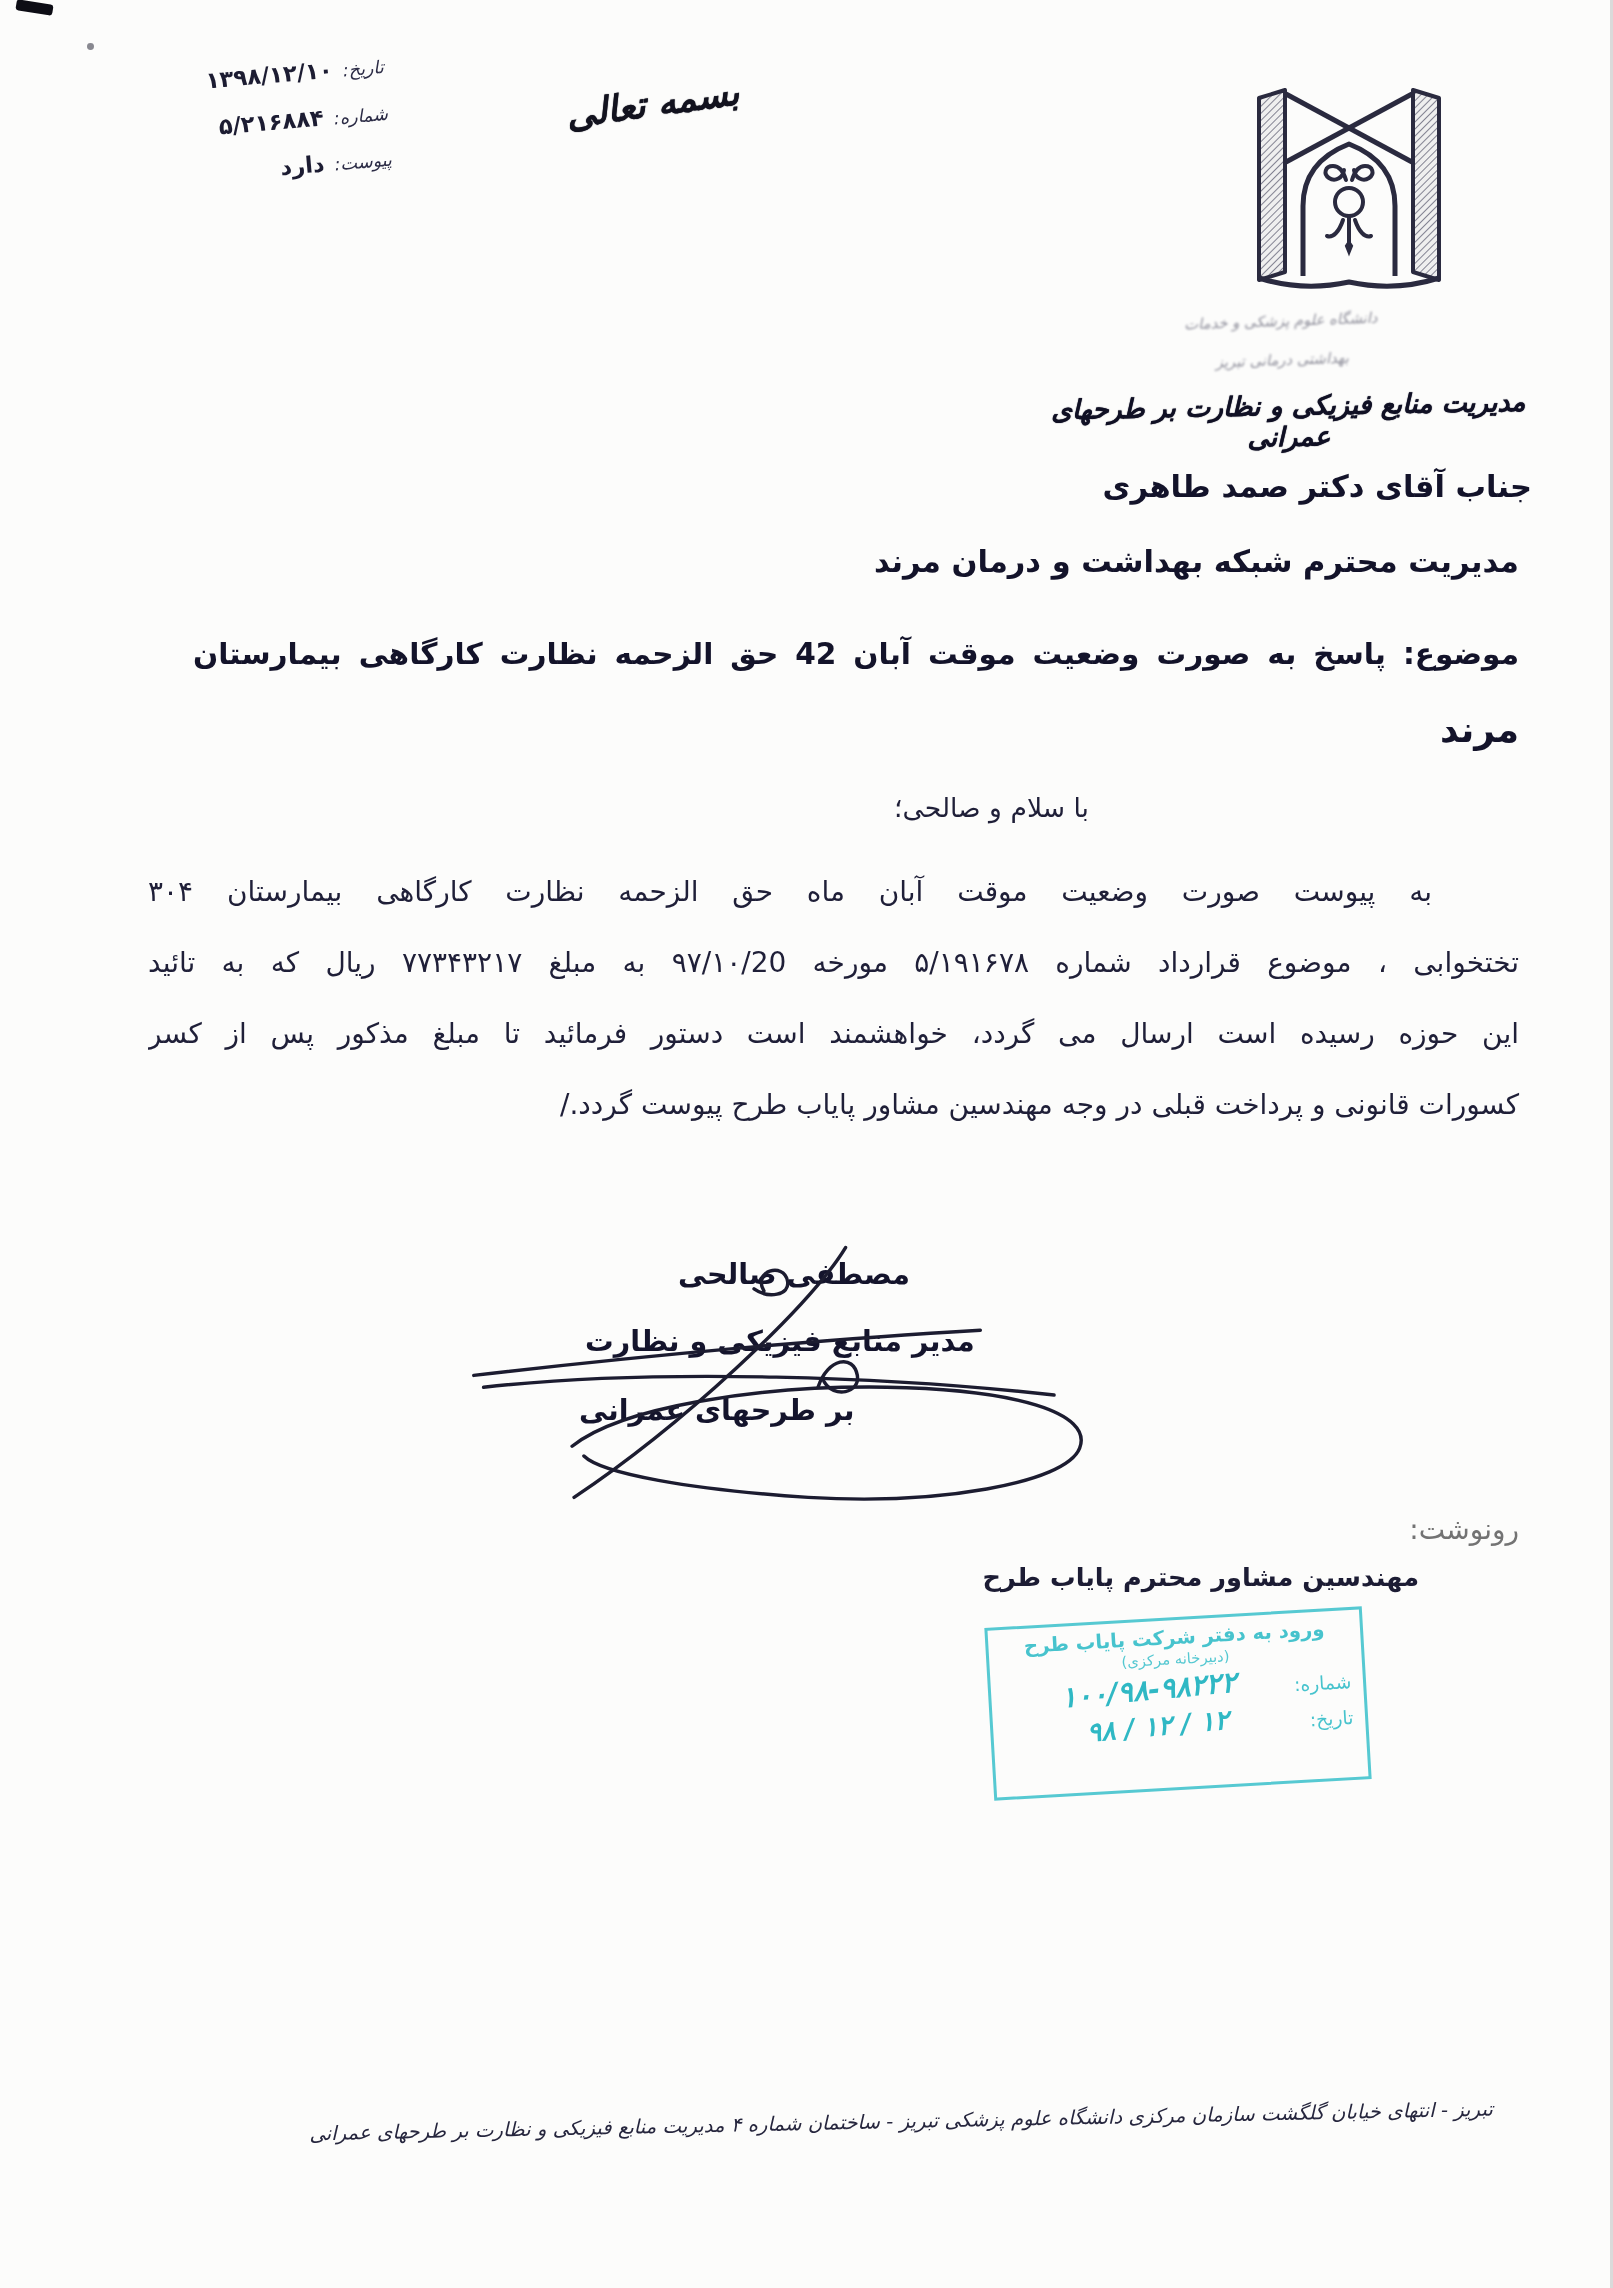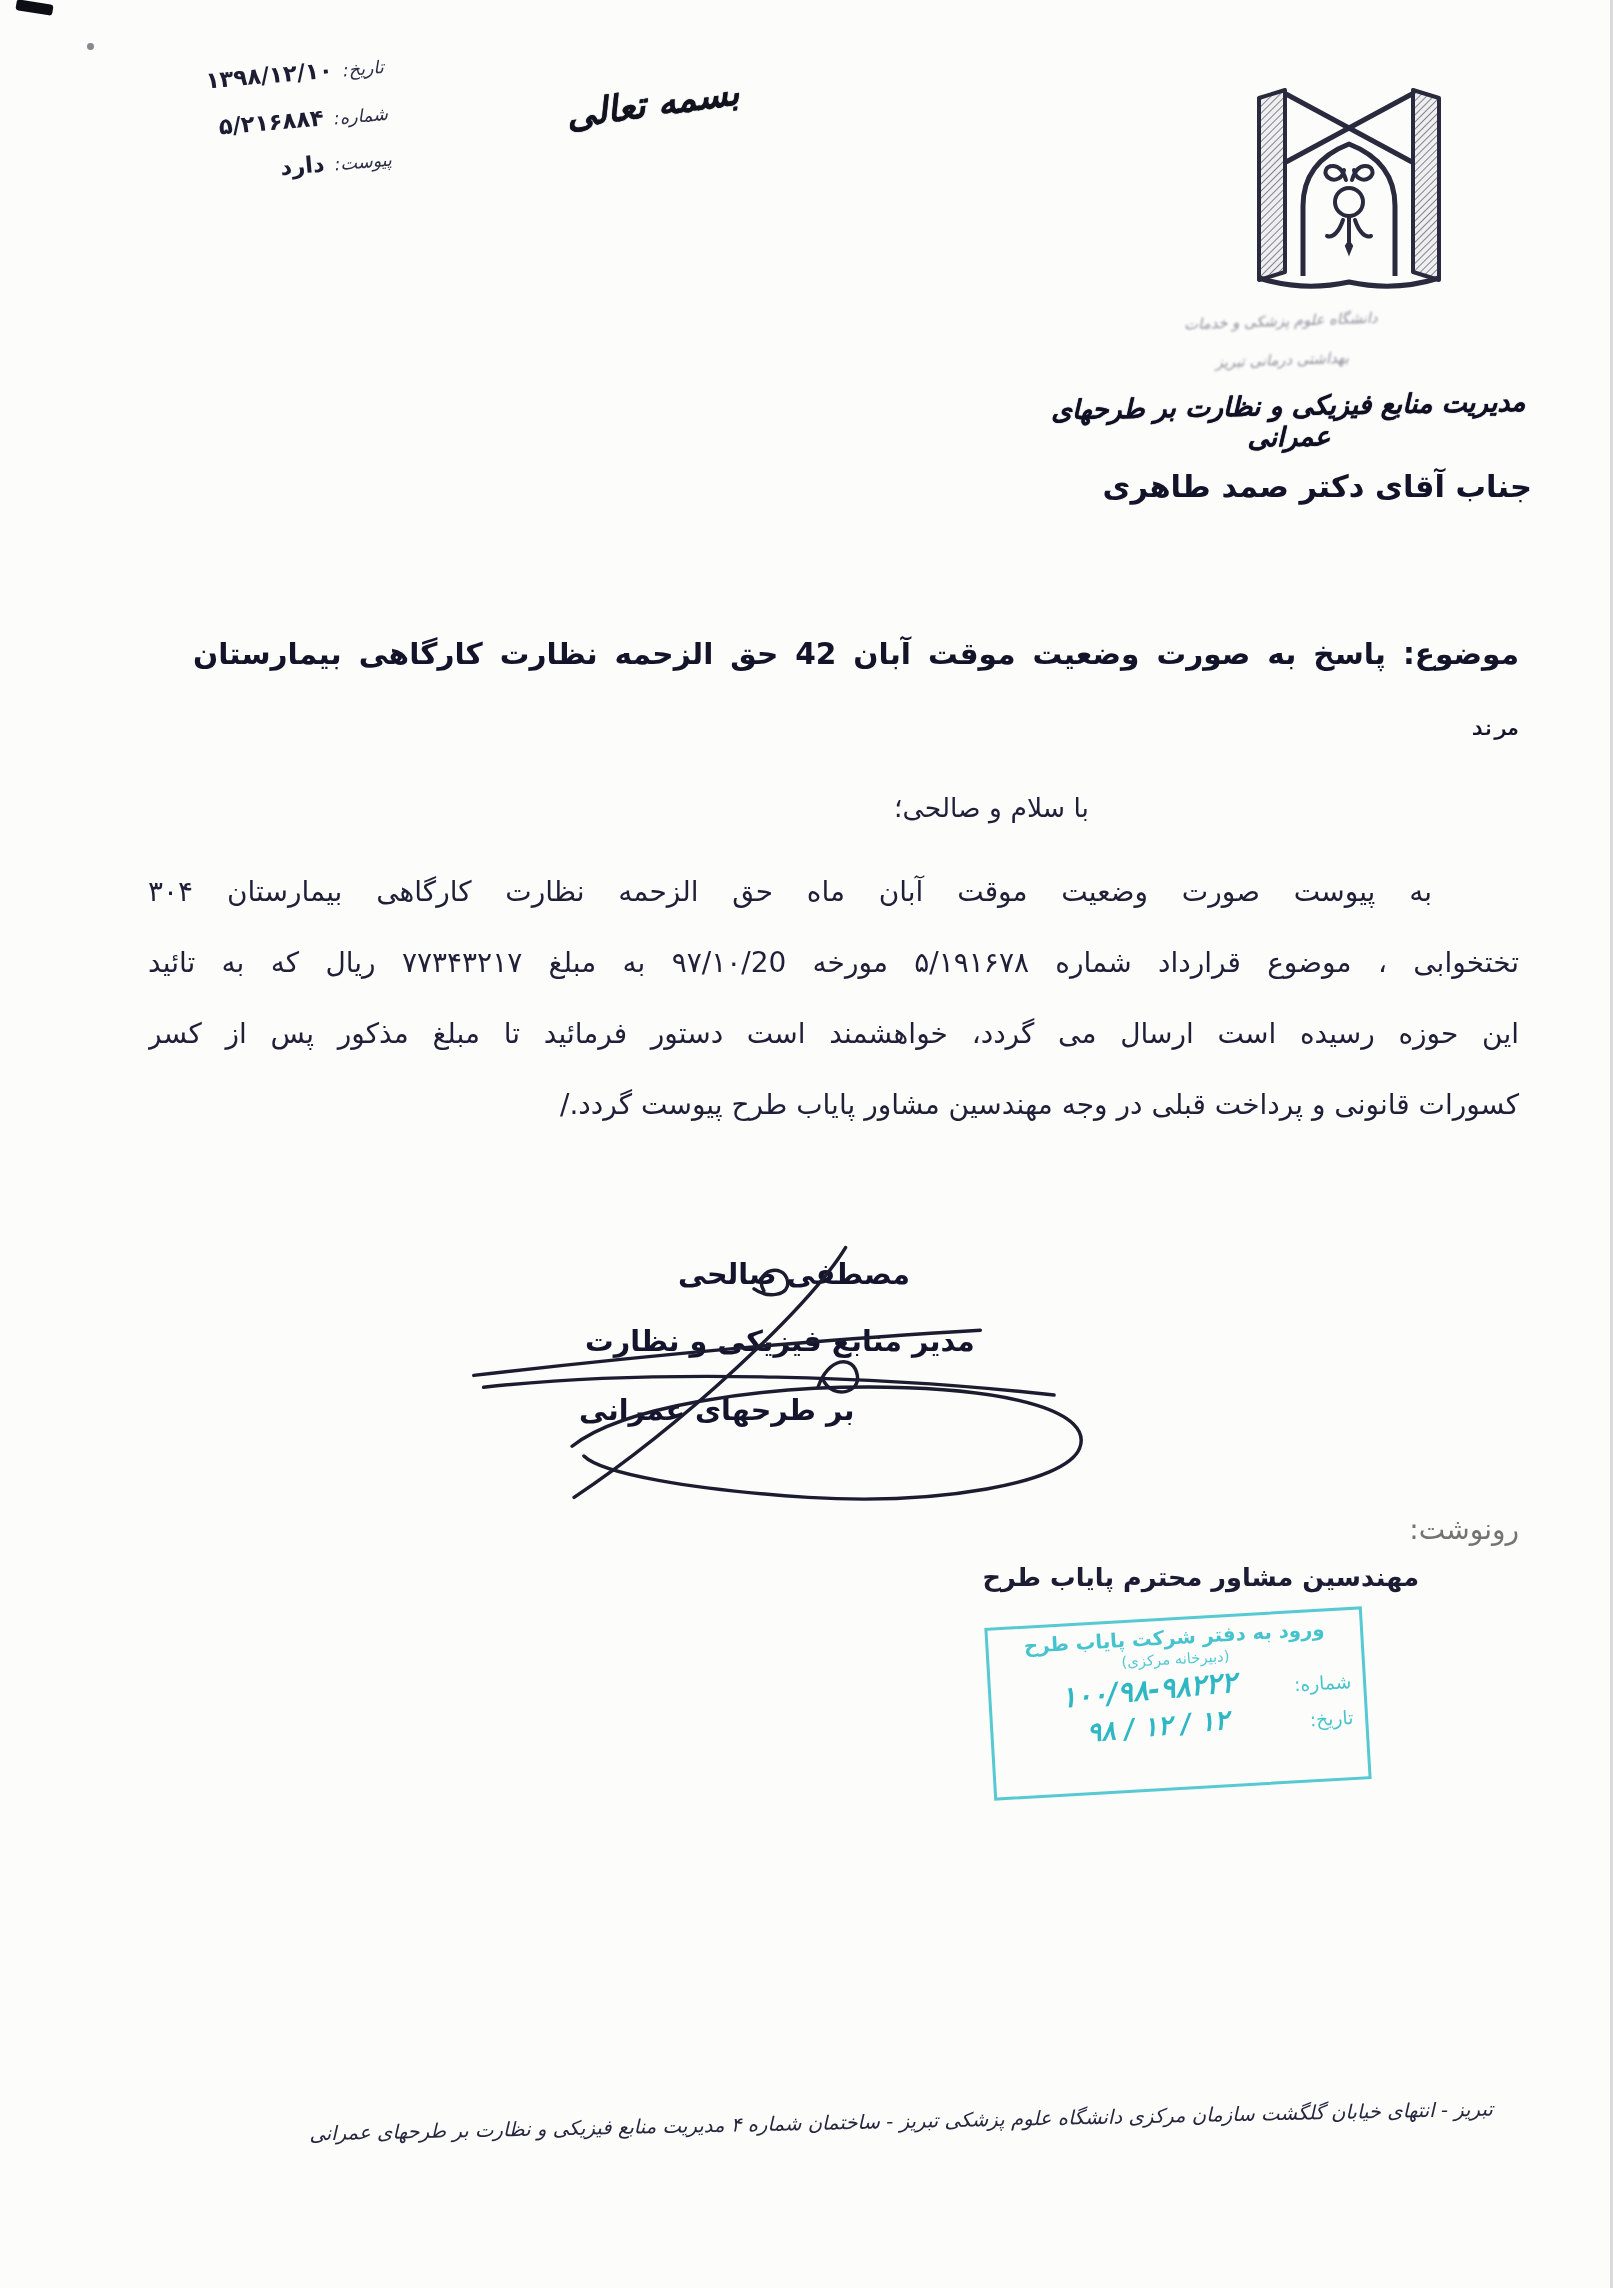--- a/index.html
+++ b/index.html
@@ -39,21 +39,21 @@
 
   
   .rcpt1{right:82px;top:469px;font-size:30.5px;font-weight:bold;color:#13132a;}
   .rcpt2{right:95px;top:544px;font-size:30.5px;font-weight:bold;color:#13132a;}
 
   
   .subject{right:95px;top:627px;width:1326px;color:#13132a;}
   .subj-l1{height:75px;line-height:55px;overflow:hidden;text-align:justify;
     font-size:29.6px;font-weight:bold;}
   .subj-l1::after{content:"";display:inline-block;width:100%;height:0;}
-  .subj-l2{font-size:20px;font-weight:bold;text-align:right;line-height:55px;font-family:Liberation Mono, monospace;}
+  .subj-l2{font-size:36px;font-weight:bold;text-align:right;line-height:55px;}
 
   
   .greeting{right:525px;top:792px;font-size:26.6px;color:#1f1f38;}
   .body-block{right:95px;top:863px;width:1371px;font-size:28px;color:#1f1f38;}
   .jline{height:71px;line-height:57px;overflow:hidden;text-align:justify;}
   .jline::after{content:"";display:inline-block;width:100%;height:0;}
   .indent1{text-indent:87px;}
   .lastline{height:71px;line-height:57px;text-align:right;}
 
   
@@ -140,20 +140,21 @@
     </g>
   </svg>
 
   <div class="abs org-faint">
     <div>دانشگاه علوم پزشکی و خدمات</div>
     <div>بهداشتی درمانی تبریز</div>
   </div>
   <div class="abs dept-script">مدیریت منابع فیزیکی و نظارت بر طرحهای عمرانی</div>
 
   <div class="abs rcpt1">جناب آقای دکتر صمد طاهری</div>
+  <div class="abs rcpt2">مدیریت محترم شبکه بهداشت و درمان مرند</div>
 
   <div class="abs subject">
     <div class="subj-l1">موضوع: پاسخ به صورت وضعیت موقت آبان 42 حق الزحمه نظارت کارگاهی بیمارستان</div>
     <div class="subj-l2">مرند</div>
   </div>
 
   <div class="abs greeting">با سلام و صالحی؛</div>
 
   <div class="abs body-block">
     <div class="jline indent1">به پیوست صورت وضعیت موقت آبان ماه حق الزحمه نظارت کارگاهی بیمارستان ۳۰۴</div>

